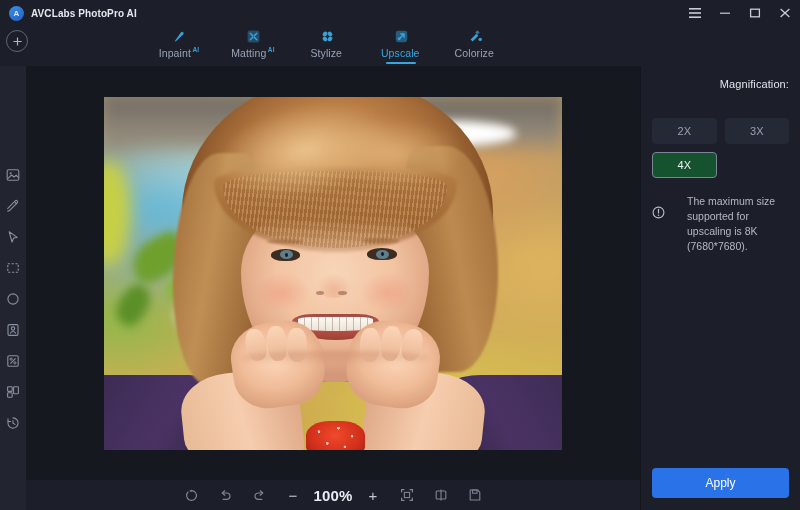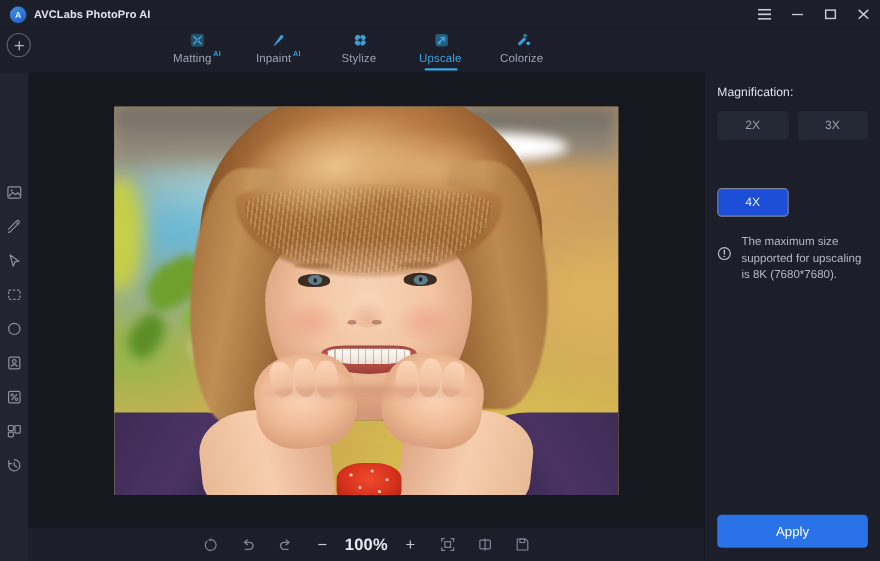--- a/index.html
+++ b/index.html
@@ -337,34 +337,34 @@
 
   
   .rightpanel {
     width: 160px; flex: 0 0 160px;
     background: #1c1f2a;
     border-left: 1px solid #14161d;
     display: flex; flex-direction: column;
     padding: 12px 11px 12px 11px;
     position: relative;
   }
-  .panel-title { font-size: 11px; color: #dfe3ea; margin-bottom: 11px; letter-spacing:.1px; }
+  .panel-title { font-size: 11px; color: #dfe3ea; margin-bottom: 28px; letter-spacing:.1px;text-align:right; }
   .mag-grid { display: grid; grid-template-columns: 1fr 1fr; gap: 8px; }
   .mag-btn {
     height: 26px; border-radius: 4px;
     background: #252935; border: 1px solid #252935;
     display: flex; align-items: center; justify-content: center;
     font-size: 11px; color: #9aa1b1;
   }
   .mag-btn.selected {
-    background: #1d4ed8; border: 1px solid #7b8496; color: #eef1f6; margin-top: 36px;
+    background: #14532d; border: 1px solid #7b8496; color: #eef1f6;
   }
   .note {
     margin-top: 16px;
-    display: flex; gap: 8px; align-items: flex-start;
+    display: flex; gap: 21px; align-items: flex-start;
   }
   .note-ico { flex: 0 0 14px; margin-top: 11px; color: #b9bec9; }
   .note-txt { font-size: 10.5px; line-height: 15px; color: #b2b8c4; }
   .apply-wrap { margin-top: auto; }
   .apply-btn {
     height: 30px; border-radius: 4px;
     background: #2a72e8;
     display: flex; align-items: center; justify-content: center;
     color: #ffffff; font-size: 12px;
   }
@@ -412,39 +412,39 @@
       <svg width="11" height="11" viewBox="0 0 11 11">
           <path d="M5.5 1.4 V9.6 M1.4 5.5 H9.6" stroke="currentColor" stroke-width="1.2" fill="none"></path>
         </svg>
     </div>
 
     <div class="tabs">
 
       <div class="tab">
         <div class="tab-ico">
           <svg width="15" height="15" viewBox="0 0 15 15">
-              <rect x="1.6" y="1.6" width="11.8" height="11.8" rx="2" fill="currentColor" opacity=".35"></rect>
-              <path d="M4.2 4.2 L6.6 6.6 M10.8 4.2 L8.4 6.6 M4.2 10.8 L6.6 8.4 M10.8 10.8 L8.4 8.4" stroke="currentColor" stroke-width="1.5" fill="none" stroke-linecap="round"></path>
+              <path d="M3.2 11.6 L2.6 12.6 L4 12.3 L11.4 5.3 a1.6 1.6 0 0 0 -2.2 -2.2 Z" fill="currentColor"></path>
             </svg>
         </div>
         <div class="tab-lbl-wrap">
-          <span class="tab-lbl">Matting</span>
+          <span class="tab-lbl">Inpaint</span>
           <span class="tab-sup">AI</span>
         </div>
 
       </div>
 
       <div class="tab">
         <div class="tab-ico">
           <svg width="15" height="15" viewBox="0 0 15 15">
-              <path d="M3.2 11.6 L2.6 12.6 L4 12.3 L11.4 5.3 a1.6 1.6 0 0 0 -2.2 -2.2 Z" fill="currentColor"></path>
+              <rect x="1.6" y="1.6" width="11.8" height="11.8" rx="2" fill="currentColor" opacity=".35"></rect>
+              <path d="M4.2 4.2 L6.6 6.6 M10.8 4.2 L8.4 6.6 M4.2 10.8 L6.6 8.4 M10.8 10.8 L8.4 8.4" stroke="currentColor" stroke-width="1.5" fill="none" stroke-linecap="round"></path>
             </svg>
         </div>
         <div class="tab-lbl-wrap">
-          <span class="tab-lbl">Inpaint</span>
+          <span class="tab-lbl">Matting</span>
           <span class="tab-sup">AI</span>
         </div>
 
       </div>
 
 
       <div class="tab">
         <div class="tab-ico">
           <svg width="15" height="15" viewBox="0 0 15 15">
               <g fill="currentColor">

